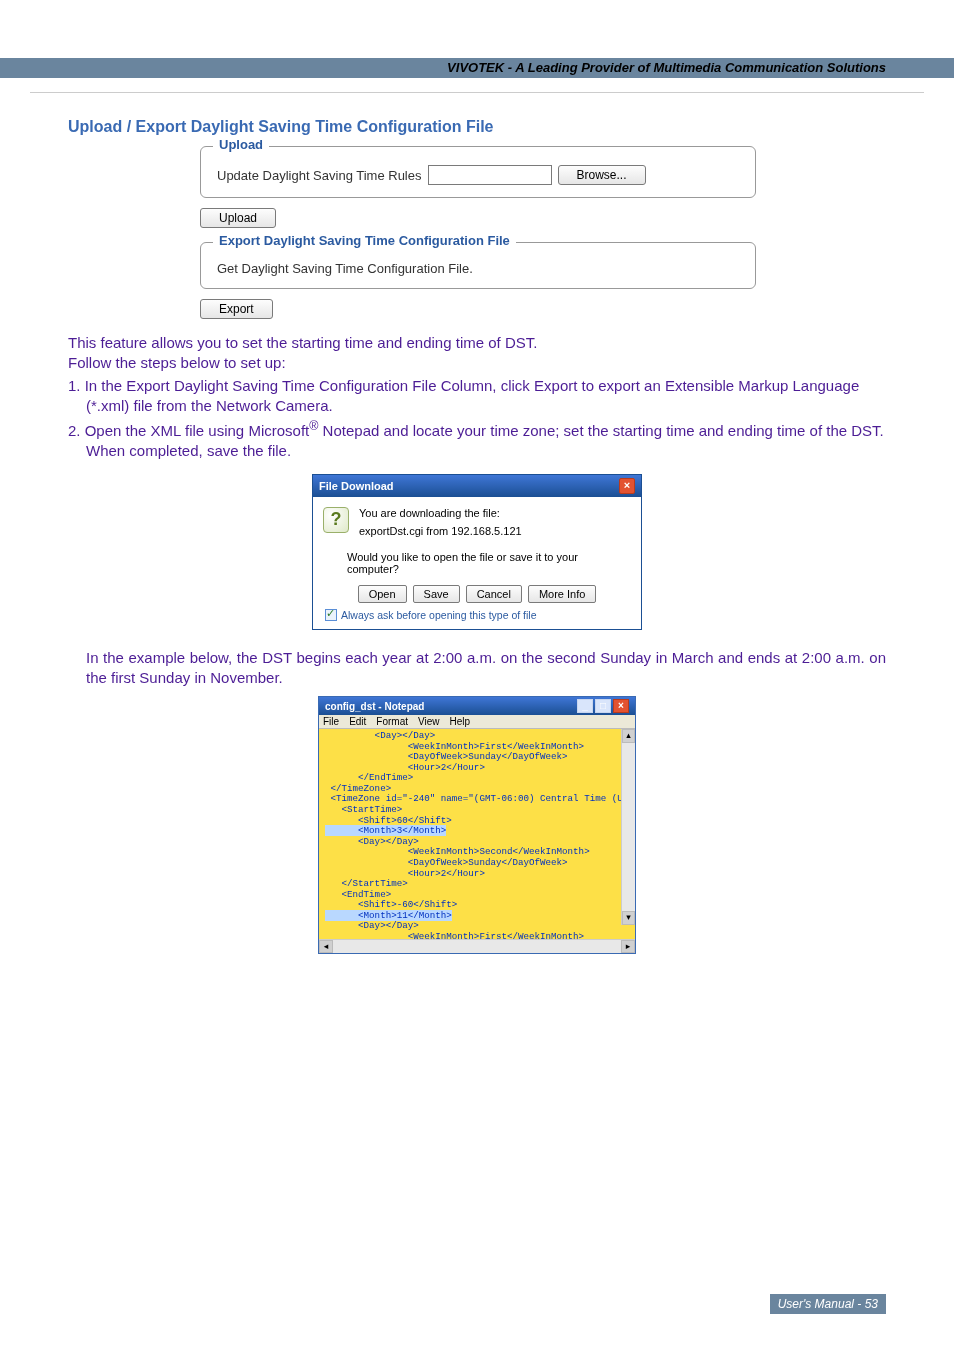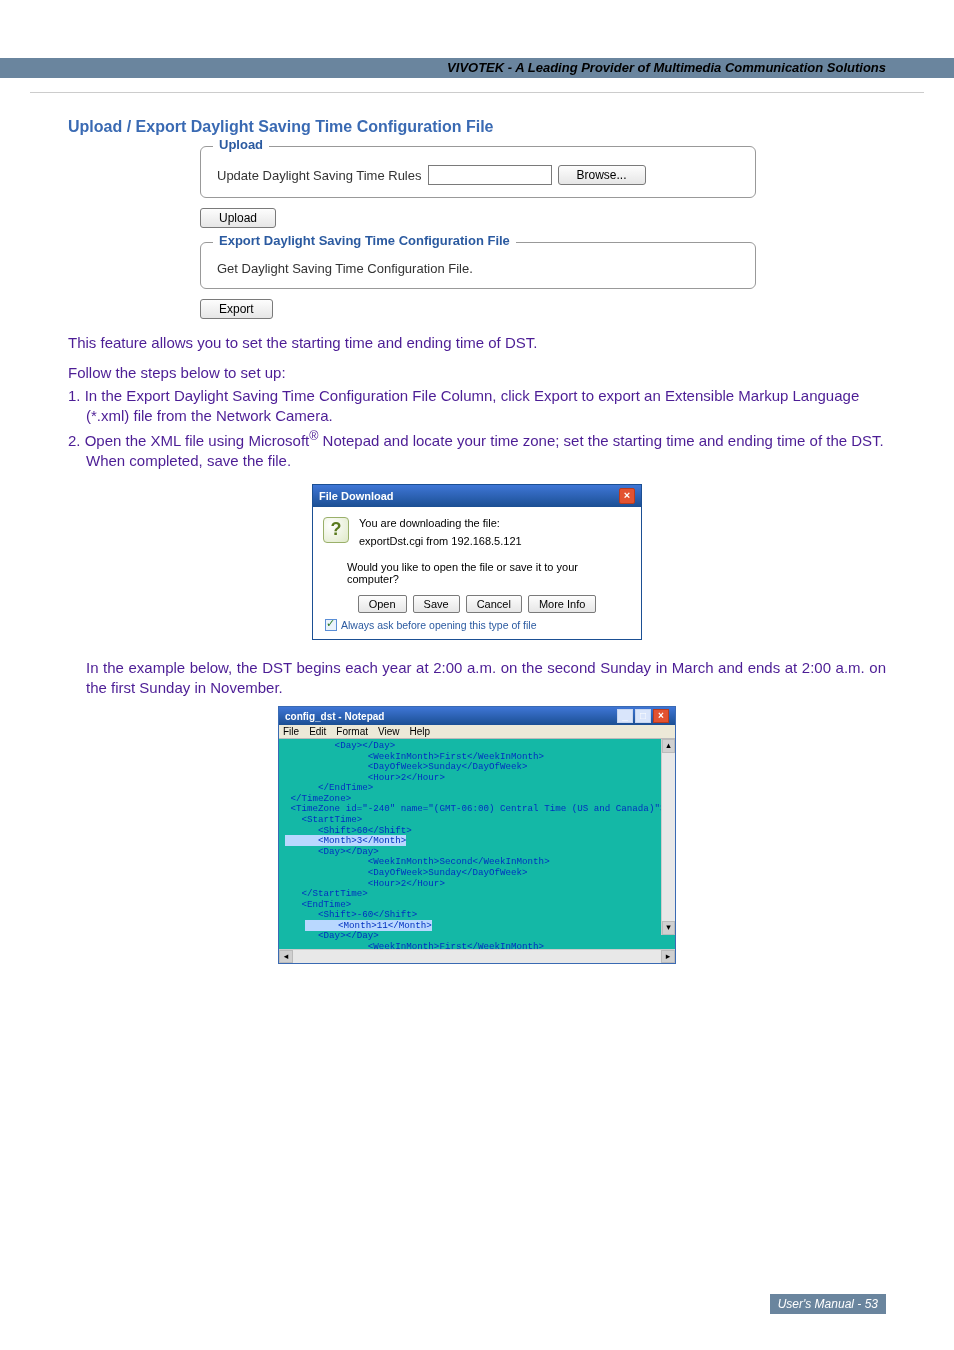--- a/index.html
+++ b/index.html
@@ -99,25 +99,25 @@
     display:flex; align-items:center; justify-content:center;
   }
   .dlg-btns { display:flex; gap:6px; justify-content:center; margin:10px 0 6px; }
   .dlg-btn { border:1px solid #7a7a7a; background:linear-gradient(#fdfdfd,#e6e6e6); padding:2px 10px; font-size:11px; border-radius:2px; cursor:pointer;}
   .chk-row { display:flex; align-items:center; gap:4px; color:#2b5aa0; font-size:10.5px; margin-left:2px; }
   .chk { width:12px; height:12px; border:1px solid #5a8ed6; background:#eaf2fb; position:relative;}
   .chk::after{content:"✓"; position:absolute; top:-3px; left:0; font-size:11px; color:#2b7a2b;}
 
   
   .np {
-    width: 398px;
+    width: 318px;
     margin: 8px auto 0;
     border: 1px solid #3a6ab3;
     font-size: 10px;
-    background:#14b8a6;
+    background:#fde047;
   }
   .np-title {
     background: linear-gradient(#3f76d6,#1b4f93);
     color:#fff; font-weight:bold; padding:2px 6px;
     display:flex; justify-content:space-between; align-items:center;
   }
   .np-ctl { display:flex; gap:2px;}
   .np-ctl span{ width:16px;height:14px;border:1px solid #c8d6ef;background:#d9e5fb;font-size:10px;text-align:center;line-height:12px;}
   .np-ctl .x{ background:#e35230;border-color:#b83b1e;color:#fff;}
   .np-menu { background:#ece9d8; color:#000; font-size:10px; padding:1px 4px; display:flex; gap:10px; border-bottom:1px solid #bbb;}
@@ -131,21 +131,21 @@
     padding: 2px 4px 2px 6px;
     overflow:hidden;
     height: 210px;
   }
   .np-scroll-v{position:absolute;right:0;top:0;bottom:14px;width:14px;background:#e8e8e8;border-left:1px solid #ccc;}
   .np-scroll-v .sb-up,.np-scroll-v .sb-dn{height:14px;background:#d0d0d0;border:1px solid #bbb;font-size:9px;text-align:center;line-height:11px;}
   .np-scroll-v .sb-dn{position:absolute;bottom:0;left:0;right:0;}
   .np-scroll-h{height:14px;background:#e8e8e8;border-top:1px solid #ccc;display:flex;justify-content:space-between;}
   .np-scroll-h span{width:14px;background:#d0d0d0;border:1px solid #bbb;font-size:9px;text-align:center;line-height:11px;}
   .hl1 { background:#b9d8ff; }
-  .hl2 { background:#b9d8ff;margin-left:20px; }
+  .hl2 { background:#b9d8ff; }
 
   .footer {
     position:absolute; right:68px; bottom:36px;
     background:#6a859e; color:#fff; font-style:italic; font-size:12px;
     padding:3px 8px;
   }
 </style>
 </head>
 <body>
 
@@ -169,21 +169,21 @@
 
   <div class="fieldset" style="margin-top:14px;">
     <div class="legend">Export Daylight Saving Time Configuration File</div>
     <div>Get Daylight Saving Time Configuration File.</div>
   </div>
   <div class="outside-btn">
     <button class="action-btn">Export</button>
   </div>
 
   <div class="body-text">This feature allows you to set the starting time and ending time of DST.</div>
-  <div class="body-text" style="margin-top:10px;">Follow the steps below to set up:</div>
+  <div class="body-text" style="margin-top:0;">Follow the steps below to set up:</div>
   <div class="body-text" style="margin-top:2px; padding-left:0; text-indent:-18px; margin-left:18px;">1. In the Export Daylight Saving Time Configuration File Column, click Export to export an Extensible Markup Language (*.xml) file from the Network Camera.</div>
   <div class="body-text" style="margin-top:2px; text-indent:-18px; margin-left:18px;">
     <span>2. Open the XML file using Microsoft</span><sup>®</sup><span> Notepad and locate your time zone; set the starting time and ending time of the DST. When completed, save the file.</span>
   </div>
 
   <div class="dlg">
     <div class="dlg-title">
       <span>File Download</span>
       <span class="dlg-close">×</span>
     </div>

